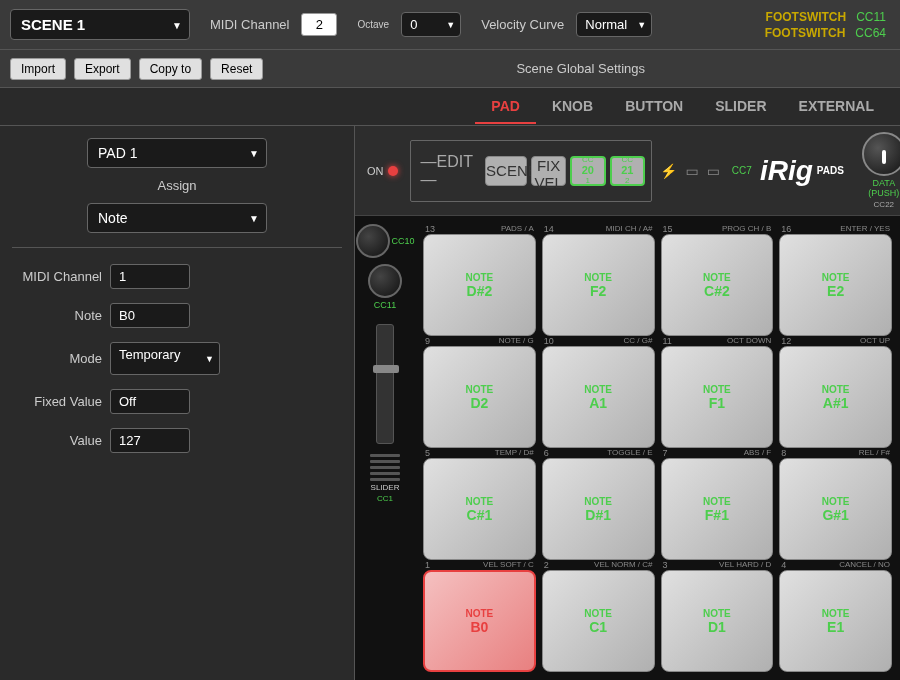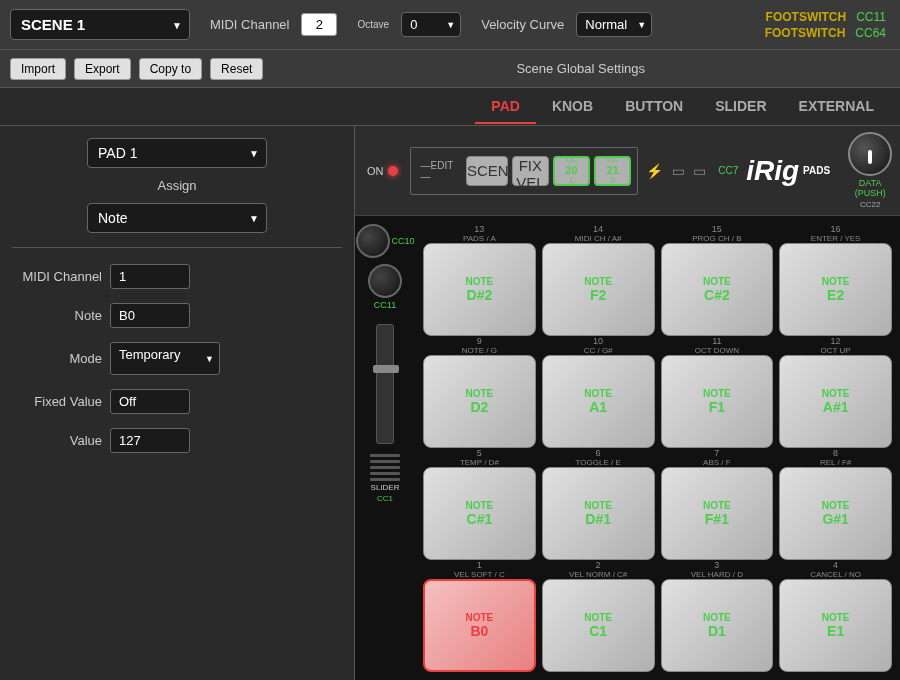--- a/index.html
+++ b/index.html
@@ -340,21 +340,21 @@
     .irig-edit-section {
       display: flex;
       align-items: center;
       gap: 4px;
       border: 1px solid #666;
       padding: 4px 6px;
       border-radius: 2px;
     }
     .edit-label {
       color: #aaa;
-      font-size: 10px;
+      font-size: 16px;
       margin: 8px 4px;
     }
     .irig-btn {
       background: #b0b0b0;
       border: 1px solid #888;
       border-radius: 4px;
       width: 42px;
       height: 30px;
       cursor: pointer;
       font-size: 15px;
@@ -557,22 +557,21 @@
       font-weight: bold;
     }
     .pad-note-value {
       color: #4dce4d;
       font-size: 14px;
       font-weight: bold;
     }
     .pad-meta-row {
       display: flex;
       justify-content: space-between;
-      align-items: center;
-      flex-direction: column;
+      align-items: flex-start;
     }
   </style>
 </head>
 <body>
 
 <div class="top-bar">
   <div class="scene-select-wrap">
     <select class="scene-select">
       <option>SCENE 1</option>
     </select>

